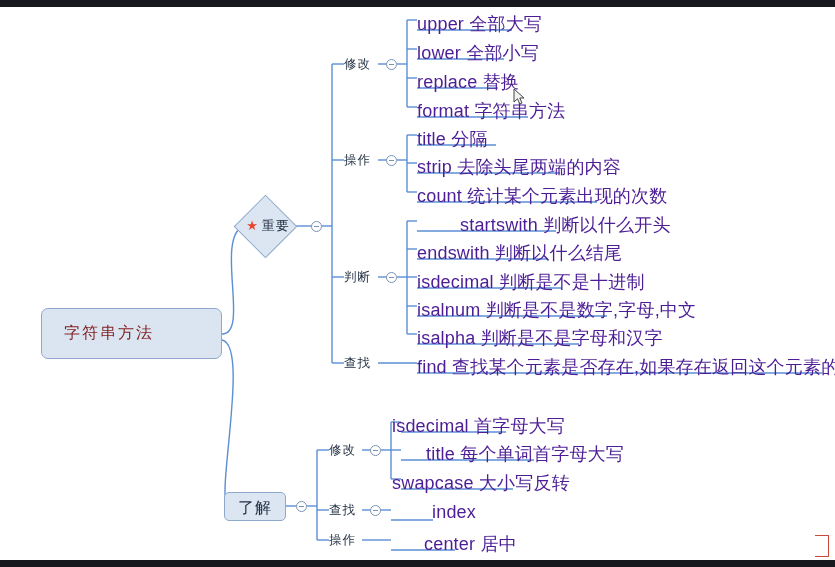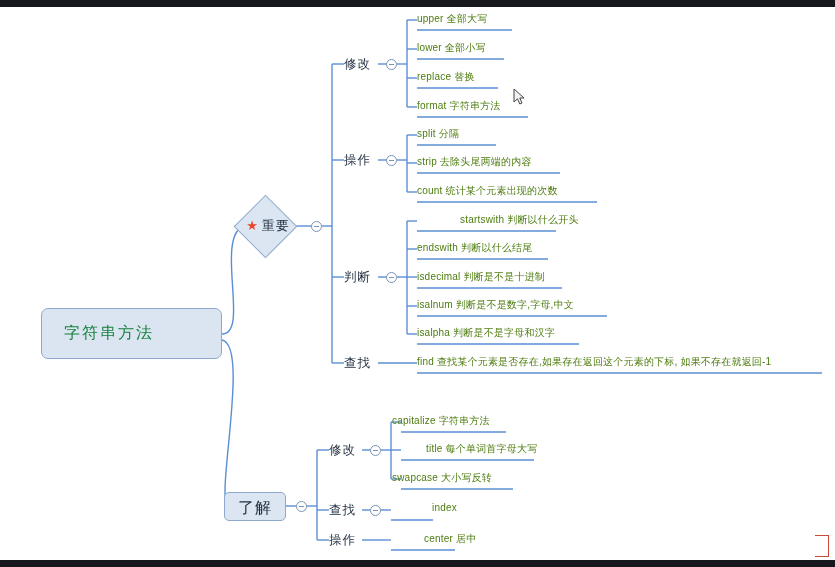--- a/index.html
+++ b/index.html
@@ -37,21 +37,21 @@
   .node {
     position: absolute;
     box-sizing: border-box;
     white-space: nowrap;
   }
   
   .root-node {
     background: #dbe5f1;
     border: 1px solid #8fa9cc;
     border-radius: 7px;
-    color: #15803d;
+    color: #7f1d1d;
     font-size: 16px;
     padding: 14px 22px;
     letter-spacing: 2px;
   }
   .diamond-shape {
     position: absolute;
     background: #dce6f2;
     border: 1px solid #8fa9cc;
     transform: rotate(45deg);
     box-sizing: border-box;
@@ -65,22 +65,22 @@
   .cat-label {
     position: absolute;
     font-size: 12.5px;
     color: #1c2b3d;
     letter-spacing: 1px;
     white-space: nowrap;
   }
   
   .leaf {
     position: absolute;
-    font-size: 10px;
-    color: #4d7c0f;
+    font-size: 18px;
+    color: #4c1d95;
     white-space: nowrap;
     letter-spacing: 0.2px;
   }
   .collapse {
     position: absolute;
     width: 11px;
     height: 11px;
     border: 1px solid #7b93b5;
     border-radius: 50%;
     background: #ffffff;
@@ -218,38 +218,38 @@
 
 <div class="cat-label" style="left:344px; top:56px;">修改</div>
 <div class="collapse" style="left:386px; top:59px;"></div>
 <div class="leaf" style="left:417px; top:12px;">upper  全部大写</div>
 <div class="leaf" style="left:417px; top:41px;text-align:center;">lower 全部小写</div>
 <div class="leaf" style="left:417px; top:70px;">replace 替换</div>
 <div class="leaf" style="left:417px; top:99px;">format 字符串方法</div>
 
 <div class="cat-label" style="left:344px; top:152px;">操作</div>
 <div class="collapse" style="left:386px; top:155px;"></div>
-<div class="leaf" style="left:417px; top:127px;">split  分隔</div>
+<div class="leaf" style="left:417px; top:127px;">title  分隔</div>
 <div class="leaf" style="left:417px; top:155px;">strip 去除头尾两端的内容</div>
 <div class="leaf" style="left:417px; top:184px;">count 统计某个元素出现的次数</div>
 
 <div class="cat-label" style="left:344px; top:269px;">判断</div>
 <div class="collapse" style="left:386px; top:272px;"></div>
 <div class="leaf" style="left:417px; top:213px;margin-left:43px;">startswith 判断以什么开头</div>
 <div class="leaf" style="left:417px; top:241px;">endswith 判断以什么结尾</div>
 <div class="leaf" style="left:417px; top:270px;">isdecimal 判断是不是十进制</div>
 <div class="leaf" style="left:417px; top:298px;">isalnum 判断是不是数字,字母,中文</div>
 <div class="leaf" style="left:417px; top:326px;">isalpha 判断是不是字母和汉字</div>
 
 <div class="cat-label" style="left:344px; top:355px;">查找</div>
 <div class="leaf" style="left:417px; top:355px;">find 查找某个元素是否存在,如果存在返回这个元素的下标, 如果不存在就返回-1</div>
 
 <div class="cat-label" style="left:329px; top:442px;">修改</div>
 <div class="collapse" style="left:370px; top:445px;"></div>
-<div class="leaf" style="left:392px; top:414px;">capitalize 字符串方法</div>
+<div class="leaf" style="left:392px; top:414px;">isdecimal 首字母大写</div>
 <div class="leaf" style="left:392px; top:442px;padding-left:34px;">title 每个单词首字母大写</div>
 <div class="leaf" style="left:392px; top:471px;">swapcase 大小写反转</div>
 
 <div class="cat-label" style="left:329px; top:502px;">查找</div>
 <div class="collapse" style="left:370px; top:505px;"></div>
 <div class="leaf" style="left:392px; top:502px;padding-left:40px;">index</div>
 
 <div class="cat-label" style="left:329px; top:532px;">操作</div>
 <div class="leaf" style="left:392px; top:532px;margin-left:32px;">center 居中</div>
 

